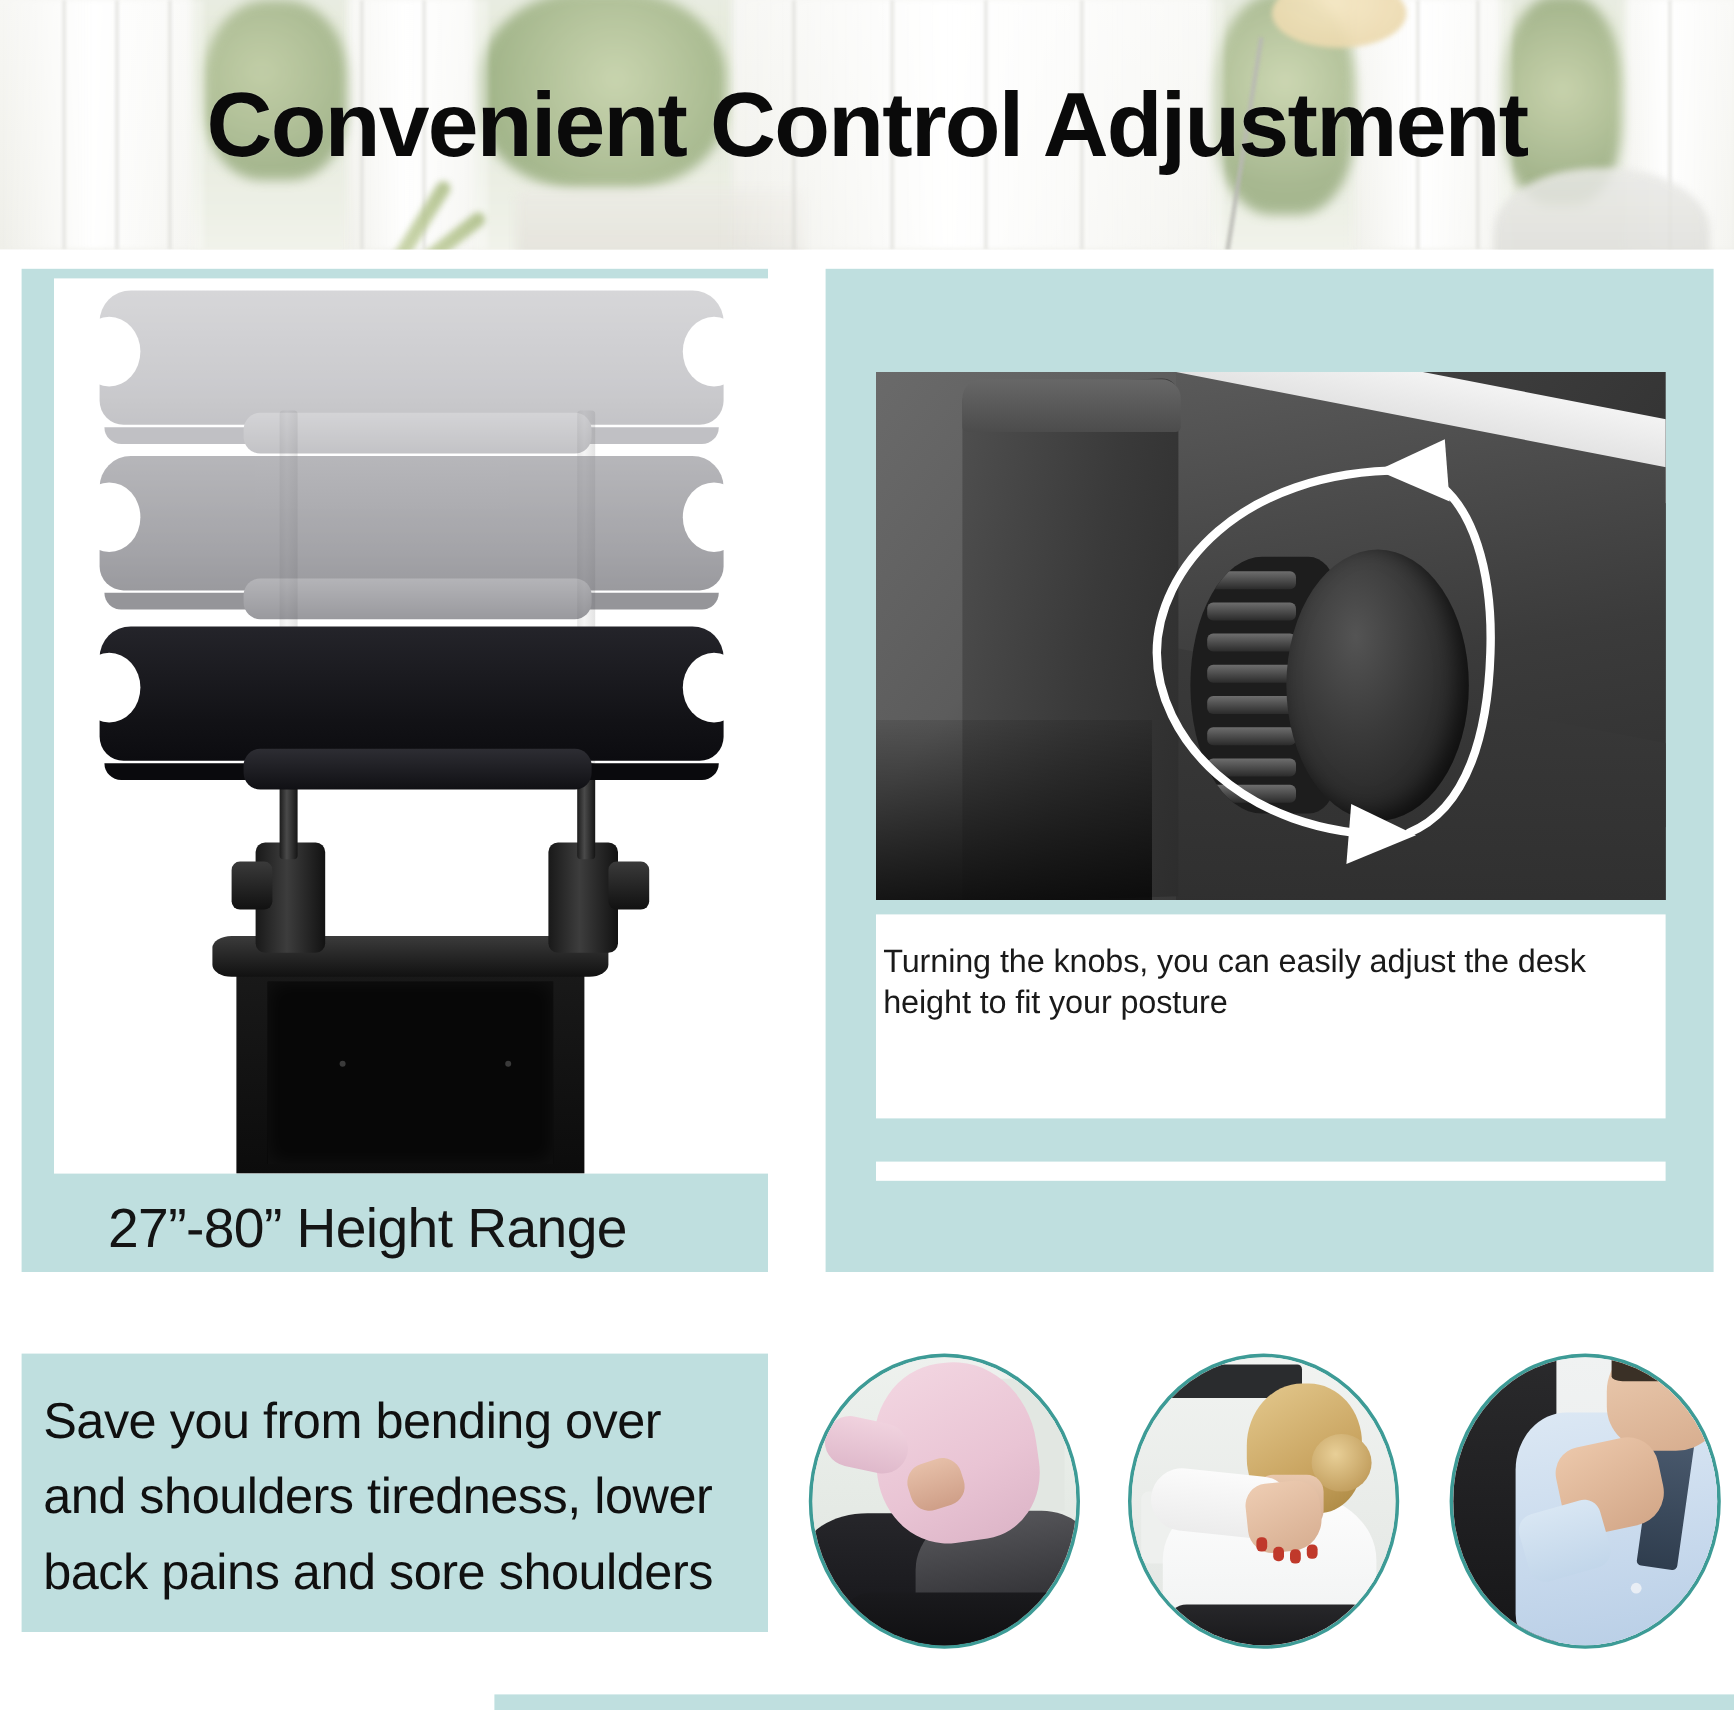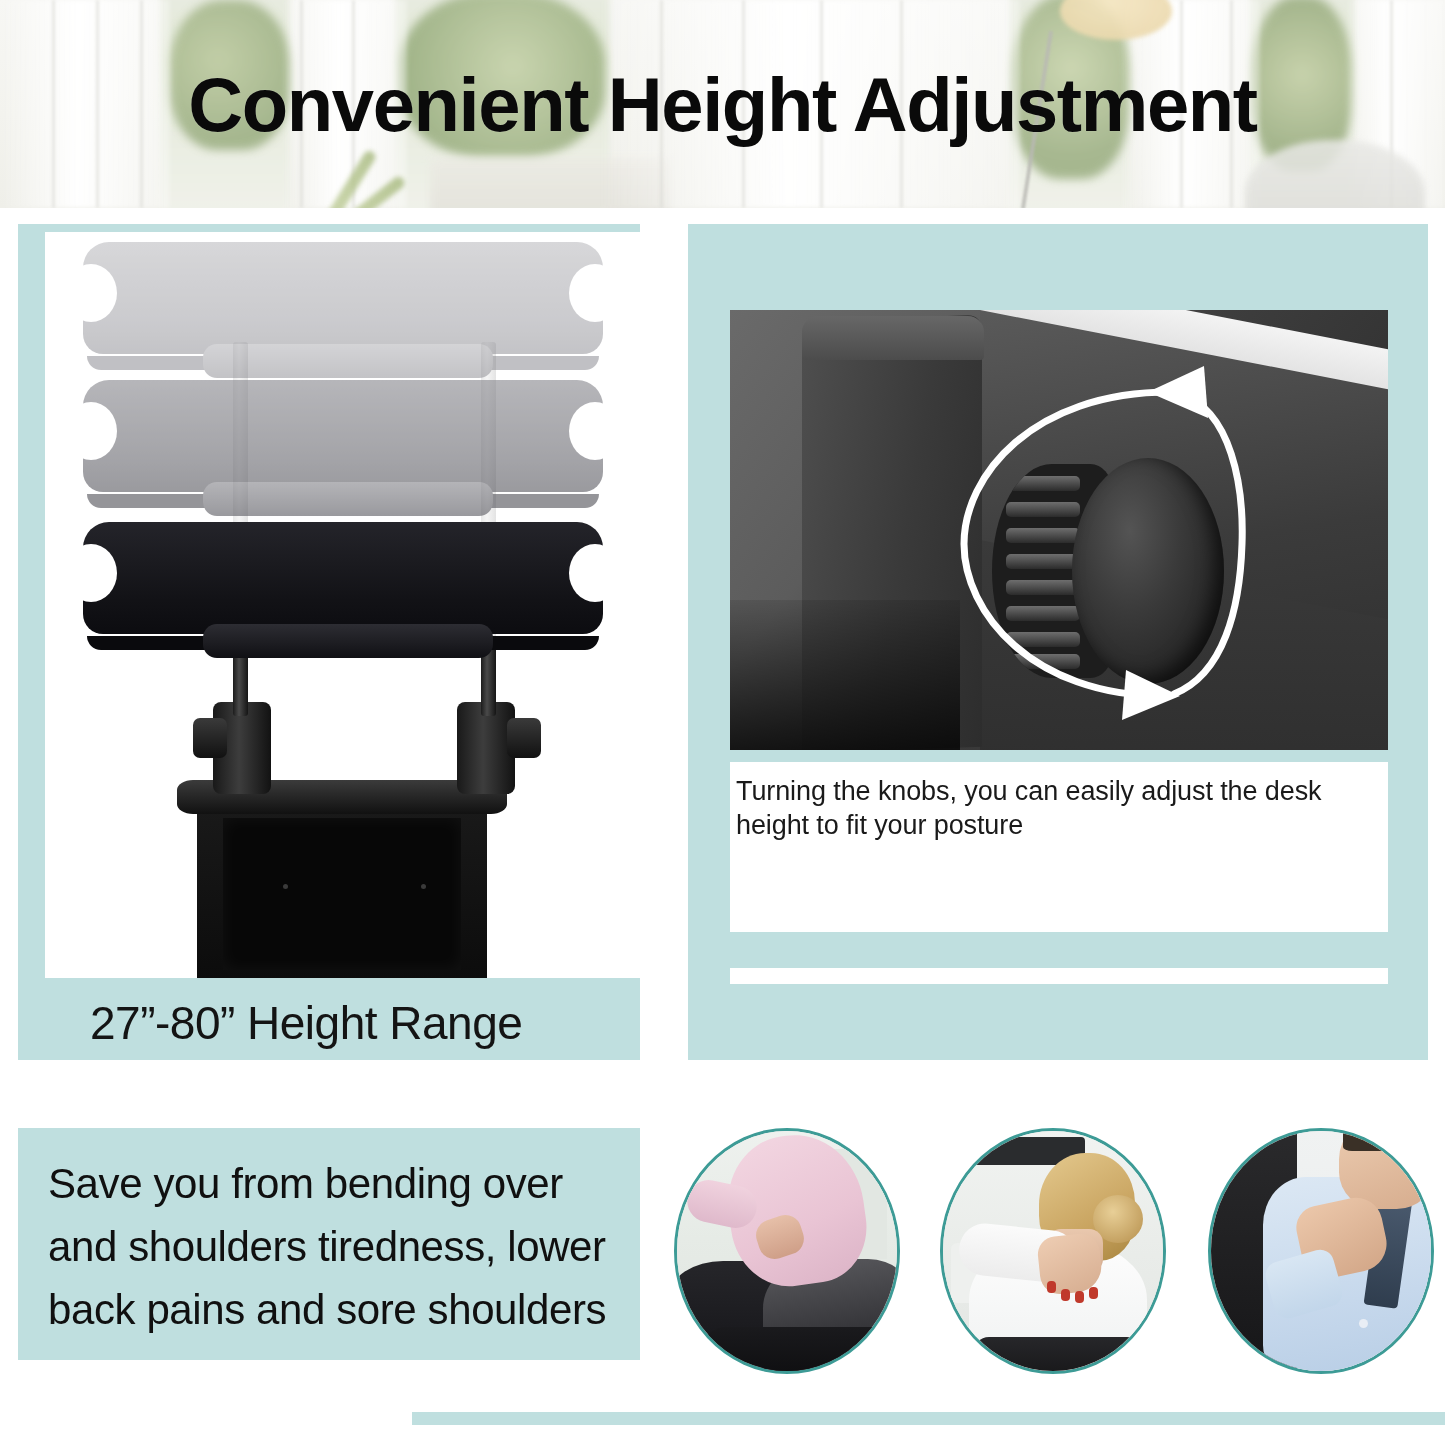--- a/index.html
+++ b/index.html
@@ -104,28 +104,28 @@
   .ridge{position:absolute;left:14px;width:74px;height:15px;border-radius:5px;background:linear-gradient(180deg,#6e6e6e,#2b2b2b);}
   .knob-face{position:absolute;left:80px;top:0;width:152px;height:226px;border-radius:50%;background:radial-gradient(ellipse at 38% 32%,#545454 0%,#3a3a3a 38%,#262626 72%,#1a1a1a 100%);box-shadow:inset -8px -6px 18px rgba(0,0,0,.6);}
   
   .rot-svg{position:absolute;left:182px;top:48px;width:340px;height:372px;}
 
   .right-caption{
     position:absolute;left:730px;top:762px;width:658px;height:170px;
     background:#ffffff;box-sizing:border-box;padding:4px 8px 0 6px;
   }
   .rc-title{font-size:46px;font-weight:400;color:#0d0d0d;line-height:1.06;letter-spacing:-.4px;}
-  .rc-body{font-size:27px;font-weight:400;color:#1a1a1a;line-height:1.26;margin-top:8px;letter-spacing:-.1px;}
+  .rc-body{font-size:27px;font-weight:400;color:#1a1a1a;line-height:1.26;margin-top:18px;letter-spacing:-.1px;}
   .right-strip{position:absolute;left:730px;top:968px;width:658px;height:16px;background:#ffffff;}
 
   
   .bottom-text{
     position:absolute;left:18px;top:1128px;width:622px;height:232px;
     background:#bfdfdf;box-sizing:border-box;
-    padding:24px 16px 0 30px;
+    padding:24px 16px 0 18px;
   }
   .bt-line{font-size:42px;line-height:1.5;color:#101010;letter-spacing:-.4px;}
 
   .ovals{position:absolute;left:668px;top:1118px;width:760px;height:252px;}
   .oval{
     position:absolute;top:10px;width:220px;height:240px;
     border-radius:50%;border:3px solid #3d9b96;overflow:hidden;background:#eceeea;
   }
   .oval.o1{left:6px;}
   .oval.o2{left:272px;}
@@ -211,21 +211,21 @@
       <div class="plant">
         <div class="frond" style="transform:rotate(-38deg)"></div>
 
         <div class="frond" style="transform:rotate(-58deg)"></div>
       </div>
 
       <div class="lamp-shade"></div>
       <div class="lamp-pole"></div>
       <div class="chair"></div>
     </div>
-    <div class="hdr-title">Convenient Height Adjustment</div>
+    <div class="hdr-title">Convenient Control Adjustment</div>
   </div>
 
   <div class="left-panel"></div>
 
   <div class="left-photo">
     <div class="desk-stack">
 
       <div class="cabinet">
         <div class="cab-inner"></div>
         <div class="cab-screw" style="left:86px;top:74px"></div>

